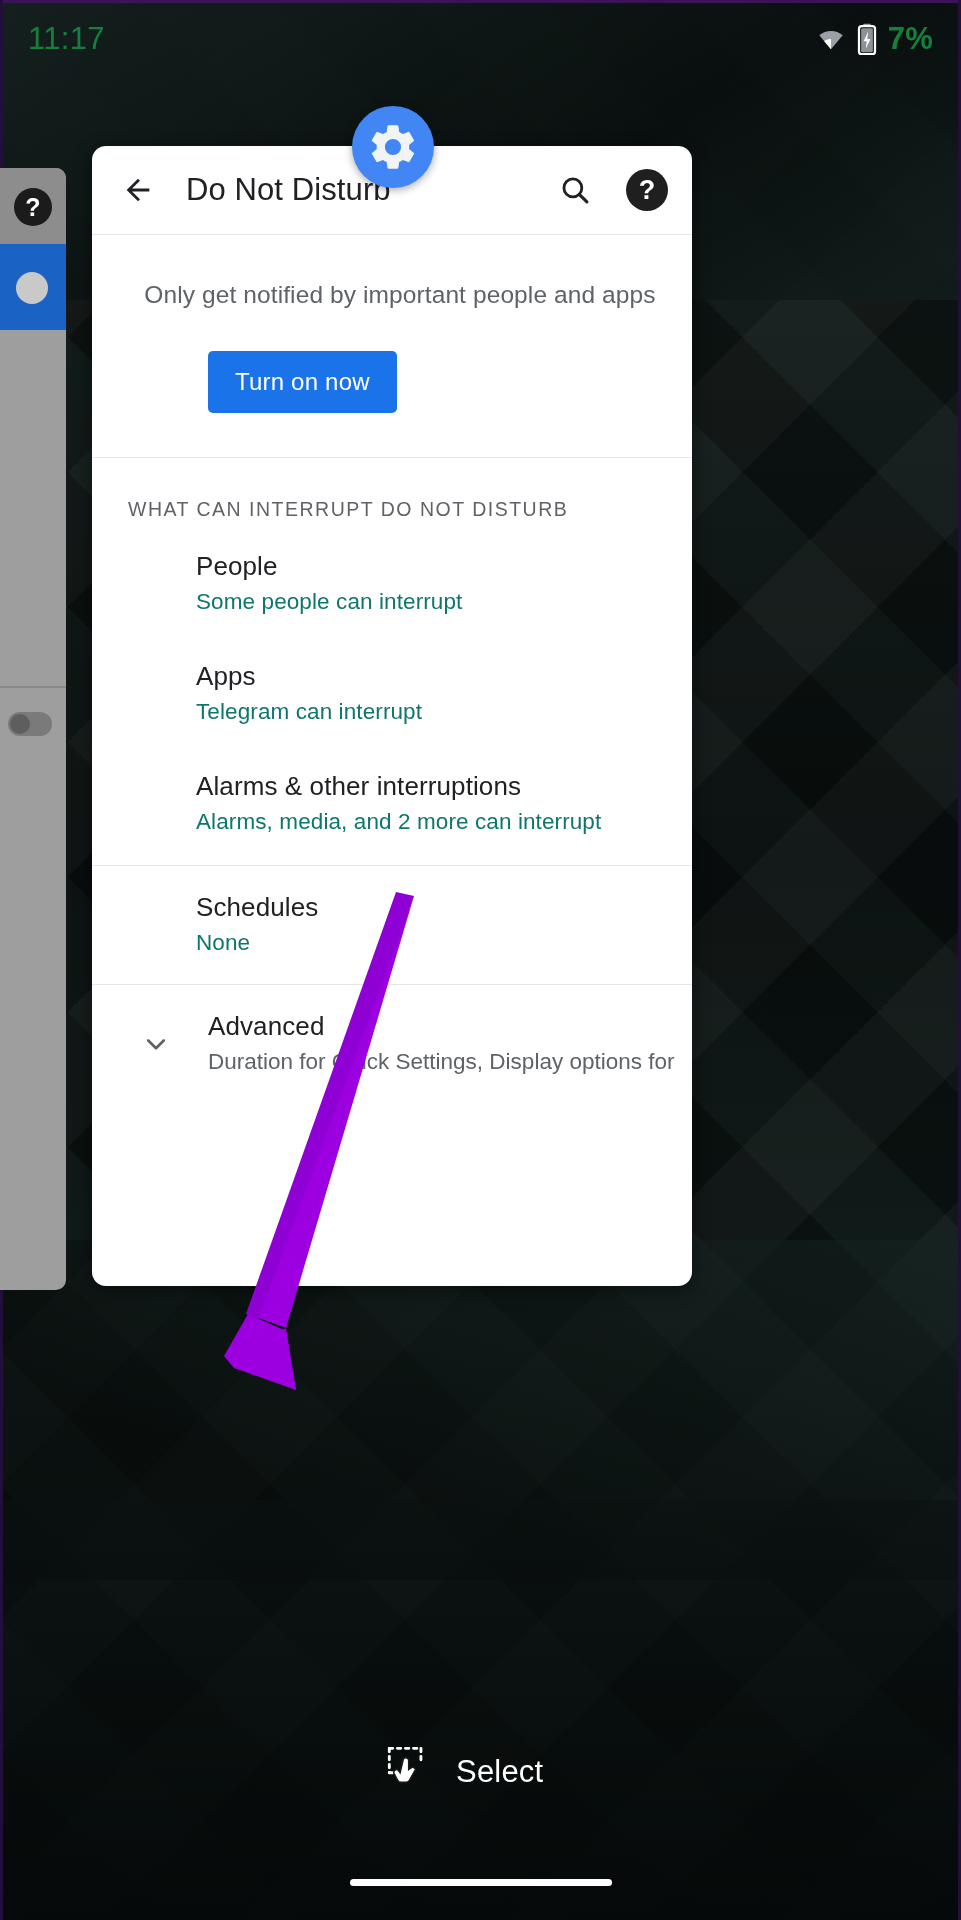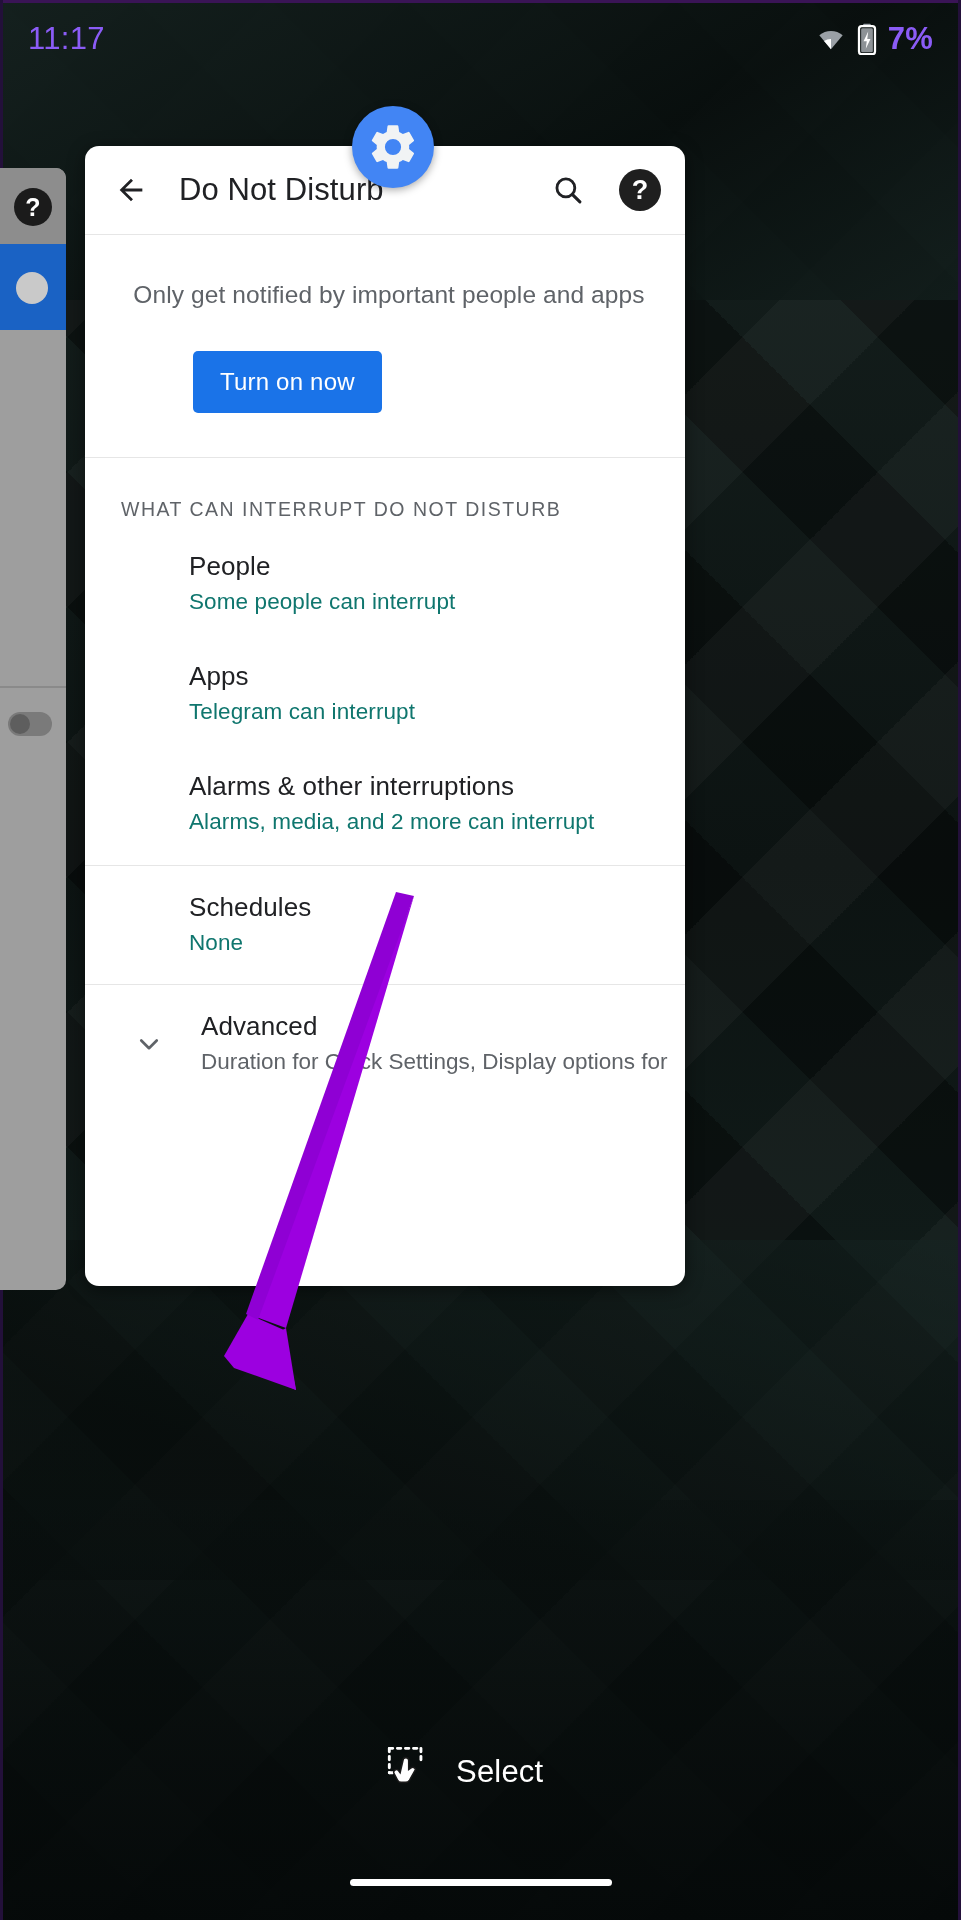--- a/index.html
+++ b/index.html
@@ -40,21 +40,21 @@
   
   .edge-top { position:absolute; top:0; left:0; right:0; height:3px; background:#3a1456; }
   .edge-left { position:absolute; top:0; bottom:0; left:0; width:3px; background:#23103a; }
   .edge-right { position:absolute; top:0; bottom:0; right:0; width:3px; background:#23103a; }
 
   
   .statusbar {
     position: absolute; top: 0; left: 0; right: 0; height: 78px;
     display: flex; align-items: center; justify-content: space-between;
     padding: 0 28px 0 28px;
-    color: #8b5cf6;
+    color: #15803d;
   }
   .status-time { font-size: 31px; letter-spacing: .3px; font-weight: 400; }
   .status-right { display: flex; align-items: center; gap: 11px; }
   .status-pct { font-size: 31px; font-weight: 700; letter-spacing: .2px; }
   .icon-wifi { width: 30px; height: 26px; display:block; }
   .icon-batt { width: 20px; height: 32px; display:block; }
 
   
   .bg-panel {
     position: absolute; left: 0; top: 168px; width: 66px; height: 1122px;
@@ -91,21 +91,21 @@
     width: 44px; height: 24px; border-radius: 12px;
     background: #7a7a7a;
   }
   .bg-panel-toggle::after {
     content:''; position:absolute; left:2px; top:2px;
     width:20px; height:20px; border-radius:50%; background:#5e5e5e;
   }
 
   
   .card {
-    position: absolute; left: 85px; top: 146px;
+    position: absolute; left: 92px; top: 146px;
     width: 600px; height: 1140px;
     background: #ffffff;
     border-radius: 14px;
     overflow: hidden;
     box-shadow: 0 4px 18px rgba(0,0,0,.45);
   }
 
   .appbar {
     position: relative; height: 88px;
     display: flex; align-items: center;
@@ -130,21 +130,21 @@
   .help-circle {
     width: 42px; height: 42px; border-radius: 50%;
     background: #1f1f1f; color: #ffffff;
     display: flex; align-items: center; justify-content: center;
     font-size: 27px; font-weight: 700; line-height: 1;
   }
 
   .hairline { height: 1px; background: #e6e6e6; }
 
   .intro {
-    padding: 46px 0 44px 8px;
+    padding: 46px 0 44px 16px;
     text-align: center;
   }
   .intro-text {
     font-size: 24.5px; color: #5f6368; letter-spacing: .1px;
   }
   .btn-wrap { margin-top: 42px; padding-left: 100px; text-align: left; }
   .btn-primary {
     display: inline-block;
     background: #1a73e8; color: #ffffff;
     font-size: 24px; font-weight: 500;

